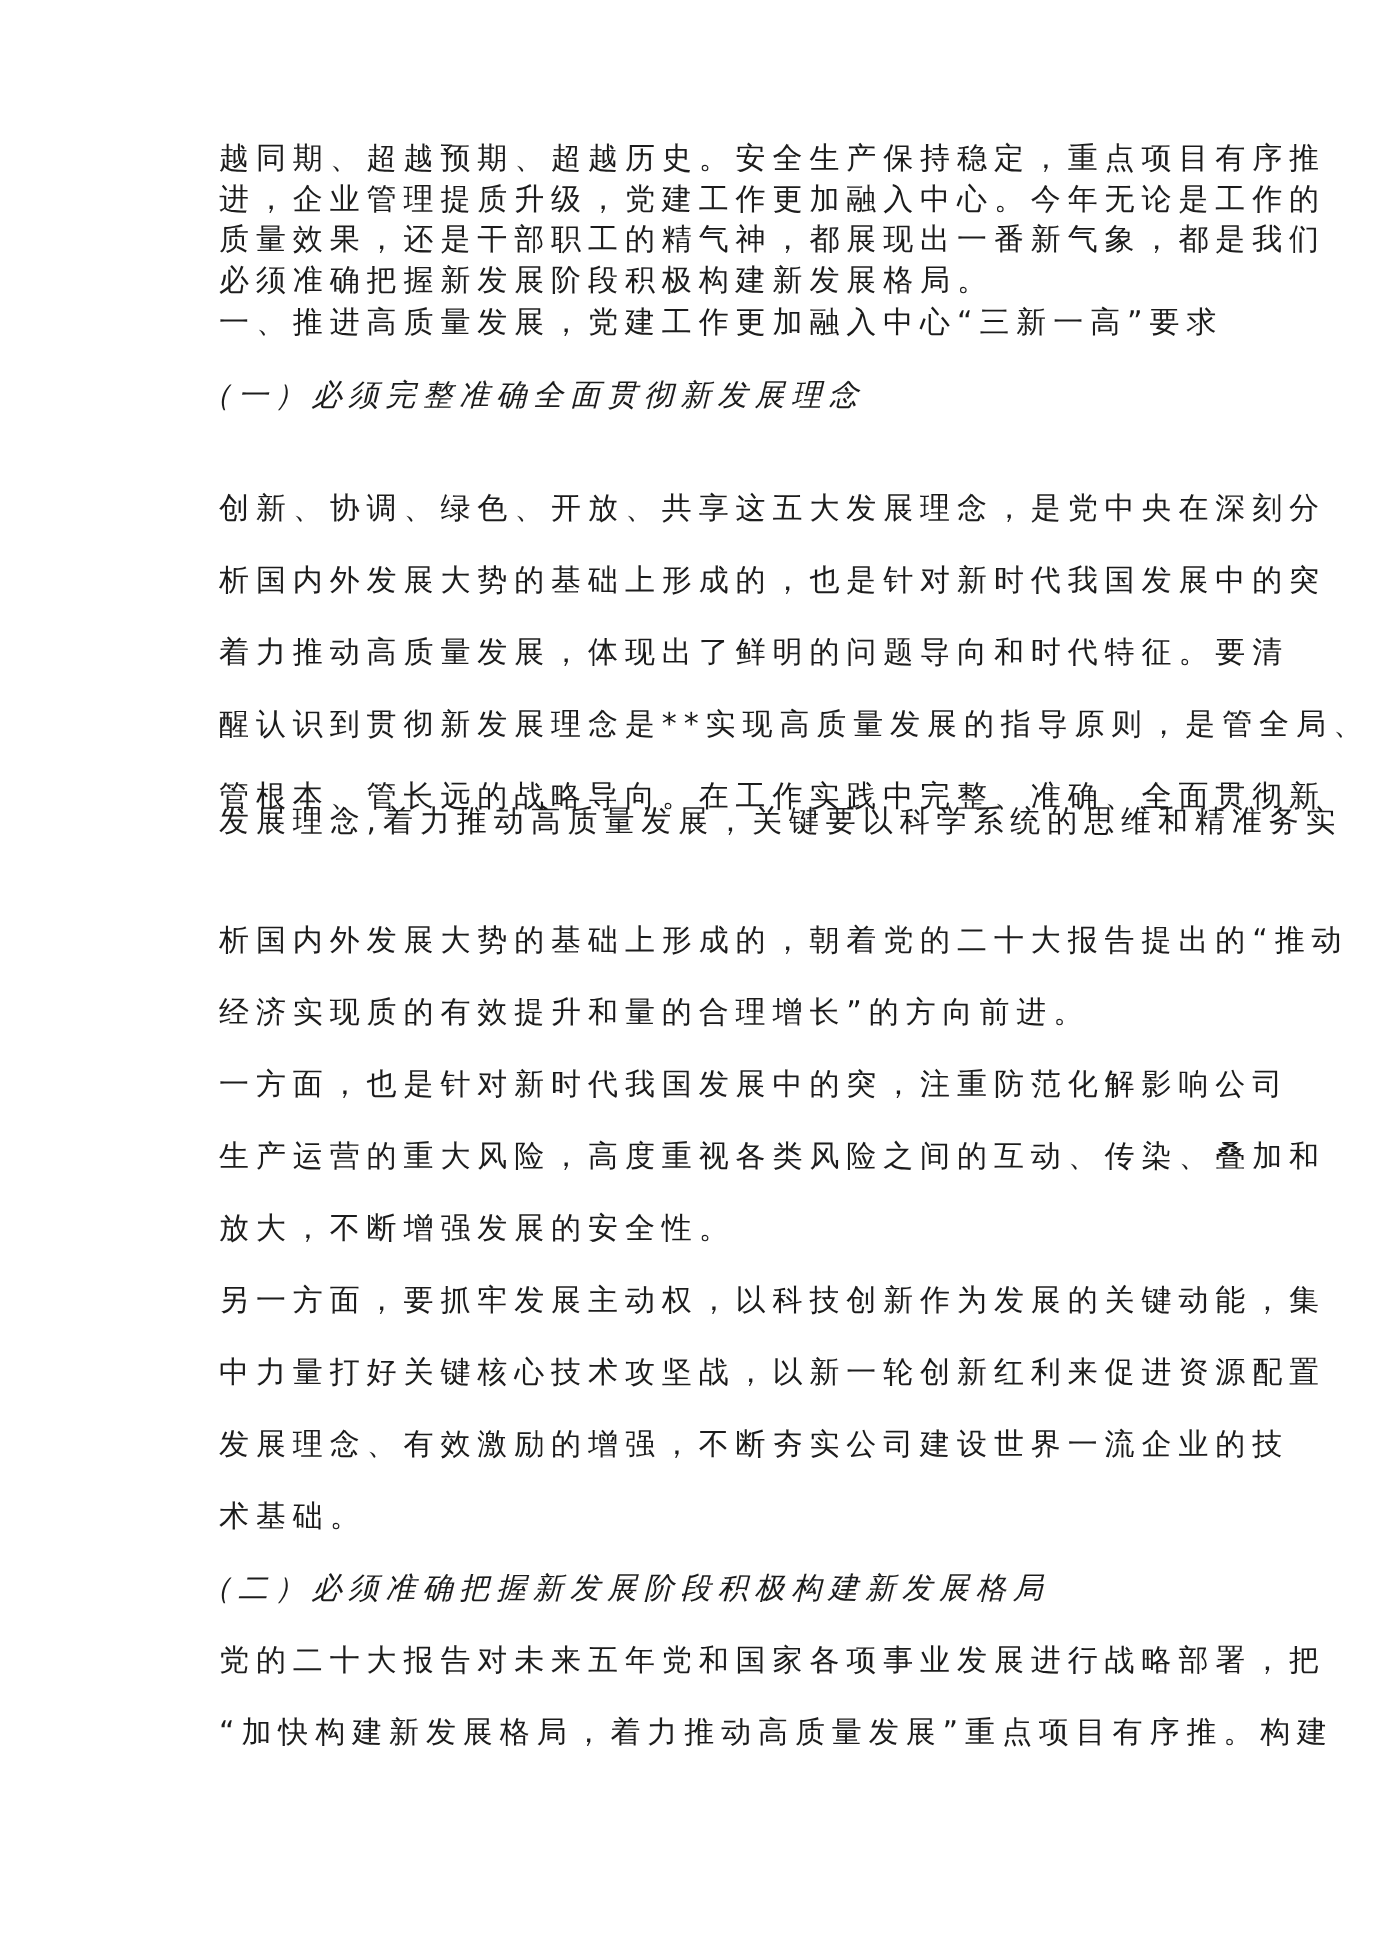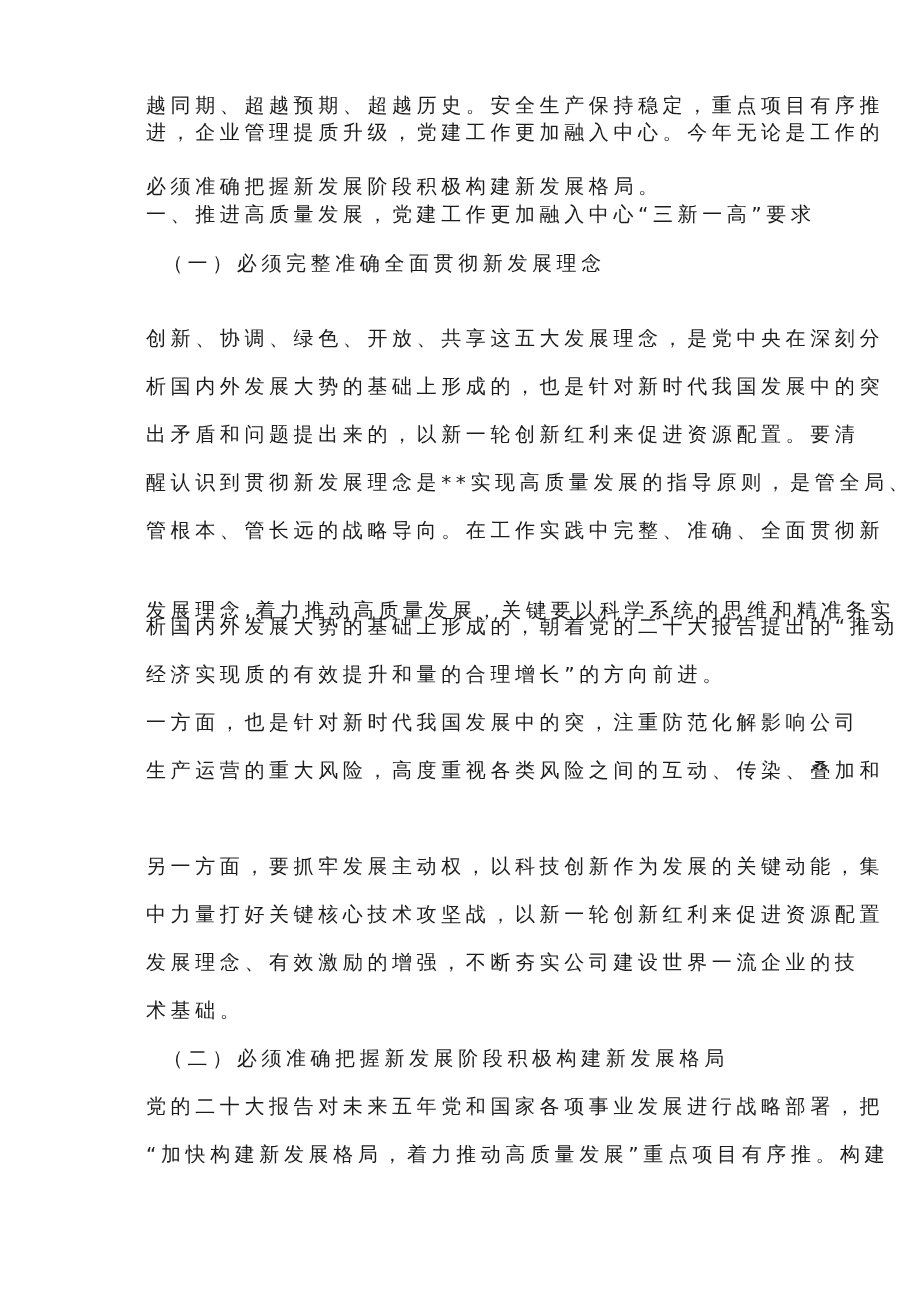--- a/index.html
+++ b/index.html
@@ -29,47 +29,50 @@
       width: 660px;
       height: 28px;
       line-height: 28px;
       font-size: 20px;
       letter-spacing: 4.6px;
       white-space: nowrap;
       color: #1c1c1c;
       margin-left: 10px;
     }
     .line.indent-sub {
-      left: 153px;
+      left: 124px;
+      font-style: italic;
     }
   </style>
 </head>
 <body>
 
 <div class="page">
 
   <div class="line" style="top:91px">越同期、超越预期、超越历史。安全生产保持稳定，重点项目有序推</div>
   <div class="line" style="top:118px">进，企业管理提质升级，党建工作更加融入中心。今年无论是工作的</div>
+  <div class="line" style="top:145px">质量效果，还是干部职工的精气神，都展现出一番新气象，都是我们</div>
   <div class="line" style="top:172px">必须准确把握新发展阶段积极构建新发展格局。</div>
 
   <div class="line" style="top:200px">一、推进高质量发展，党建工作更加融入中心“三新一高”要求</div>
 
   <div class="line indent-sub" style="top:249px">（一）必须完整准确全面贯彻新发展理念</div>
 
   <div class="line" style="top:324px">创新、协调、绿色、开放、共享这五大发展理念，是党中央在深刻分</div>
   <div class="line" style="top:372px">析国内外发展大势的基础上形成的，也是针对新时代我国发展中的突</div>
-  <div class="line" style="top:420px">出矛盾和问题提出来的，以新一轮创新红利来促进资源配置。要清</div>
+  <div class="line" style="top:420px">着力推动高质量发展，体现出了鲜明的问题导向和时代特征。要清</div>
   <div class="line" style="top:468px">醒认识到贯彻新发展理念是**实现高质量发展的指导原则，是管全局、</div>
   <div class="line" style="top:516px">管根本、管长远的战略导向。在工作实践中完整、准确、全面贯彻新</div>
-  <div class="line" style="top:596px">发展理念,着力推动高质量发展，关键要以科学系统的思维和精准务实</div>
+  <div class="line" style="top:533px">发展理念,着力推动高质量发展，关键要以科学系统的思维和精准务实</div>
   <div class="line" style="top:612px">析国内外发展大势的基础上形成的，朝着党的二十大报告提出的“推动</div>
   <div class="line" style="top:660px">经济实现质的有效提升和量的合理增长”的方向前进。</div>
 
   <div class="line" style="top:708px">一方面，也是针对新时代我国发展中的突，注重防范化解影响公司</div>
   <div class="line" style="top:756px">生产运营的重大风险，高度重视各类风险之间的互动、传染、叠加和</div>
+  <div class="line" style="top:804px">放大，不断增强发展的安全性。</div>
 
   <div class="line" style="top:852px">另一方面，要抓牢发展主动权，以科技创新作为发展的关键动能，集</div>
   <div class="line" style="top:900px">中力量打好关键核心技术攻坚战，以新一轮创新红利来促进资源配置</div>
   <div class="line" style="top:948px">发展理念、有效激励的增强，不断夯实公司建设世界一流企业的技</div>
   <div class="line" style="top:996px">术基础。</div>
 
   <div class="line indent-sub" style="top:1044px">（二）必须准确把握新发展阶段积极构建新发展格局</div>
 
   <div class="line" style="top:1092px">党的二十大报告对未来五年党和国家各项事业发展进行战略部署，把</div>
   <div class="line" style="top:1140px">“加快构建新发展格局，着力推动高质量发展”重点项目有序推。构建</div>

